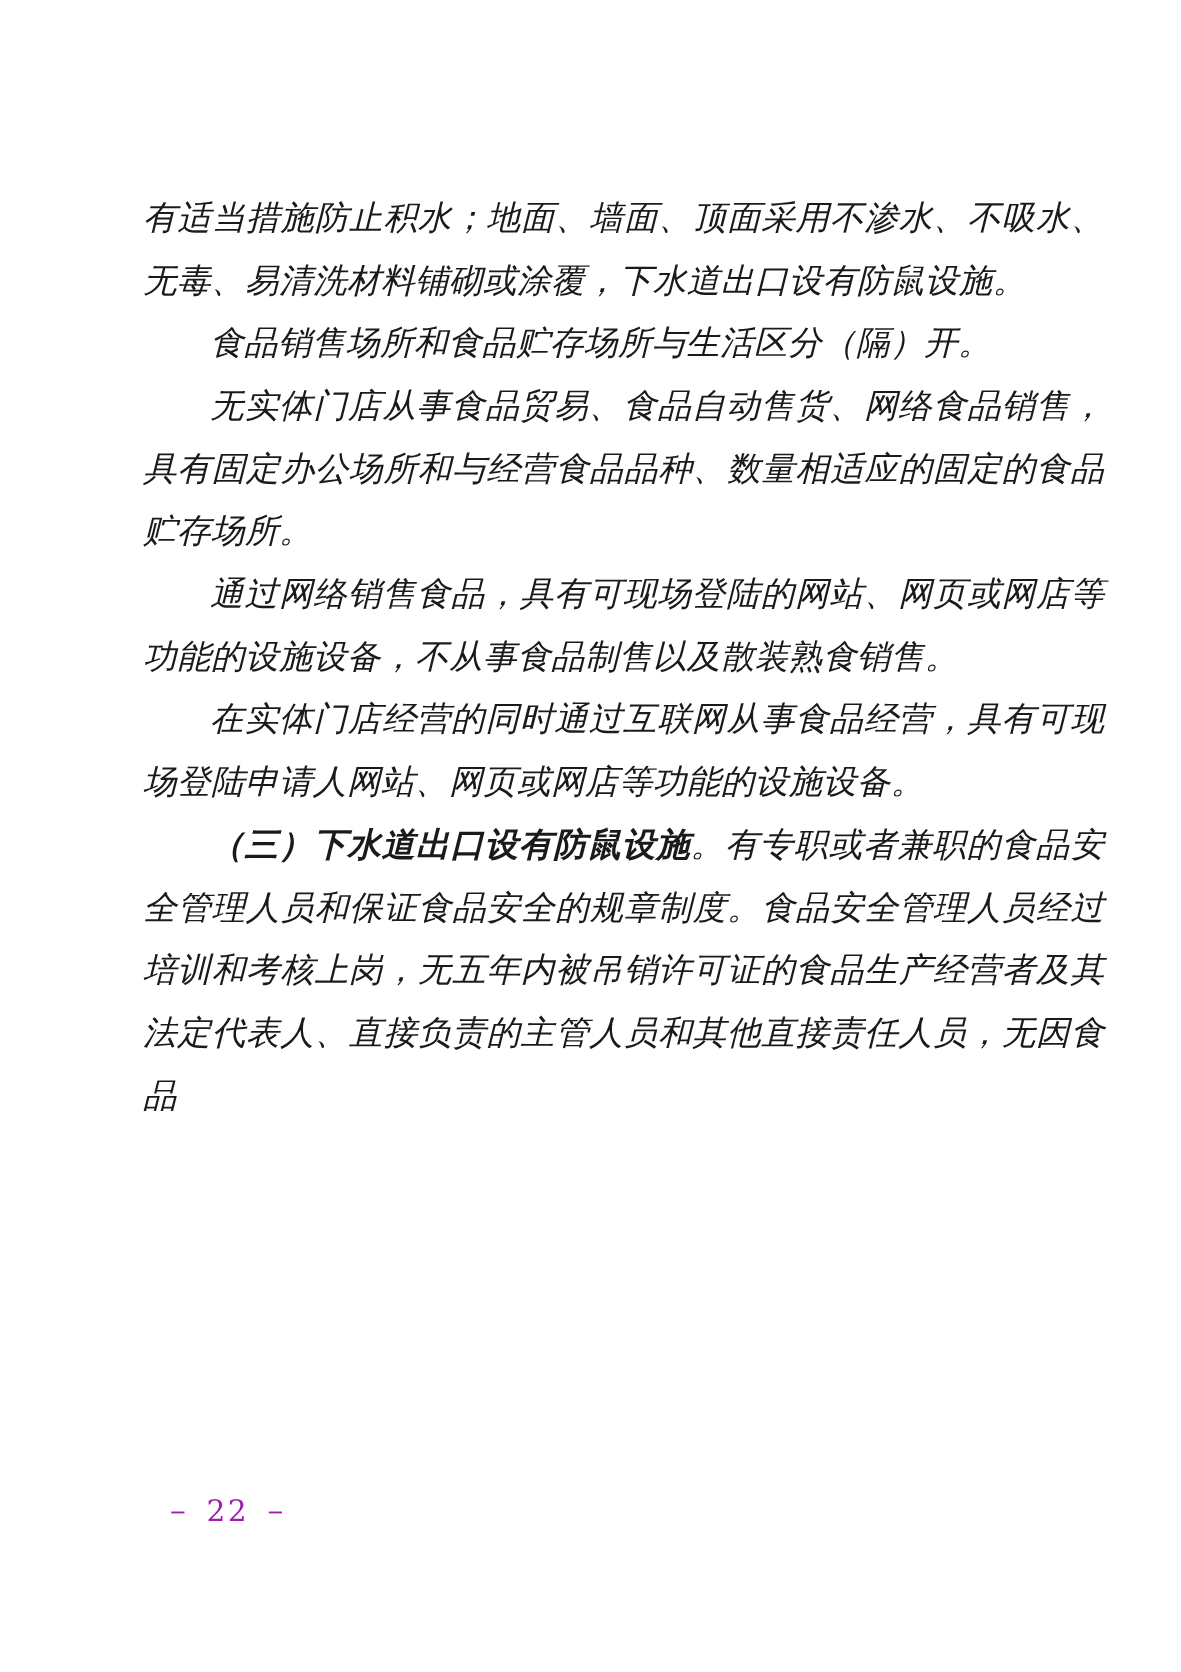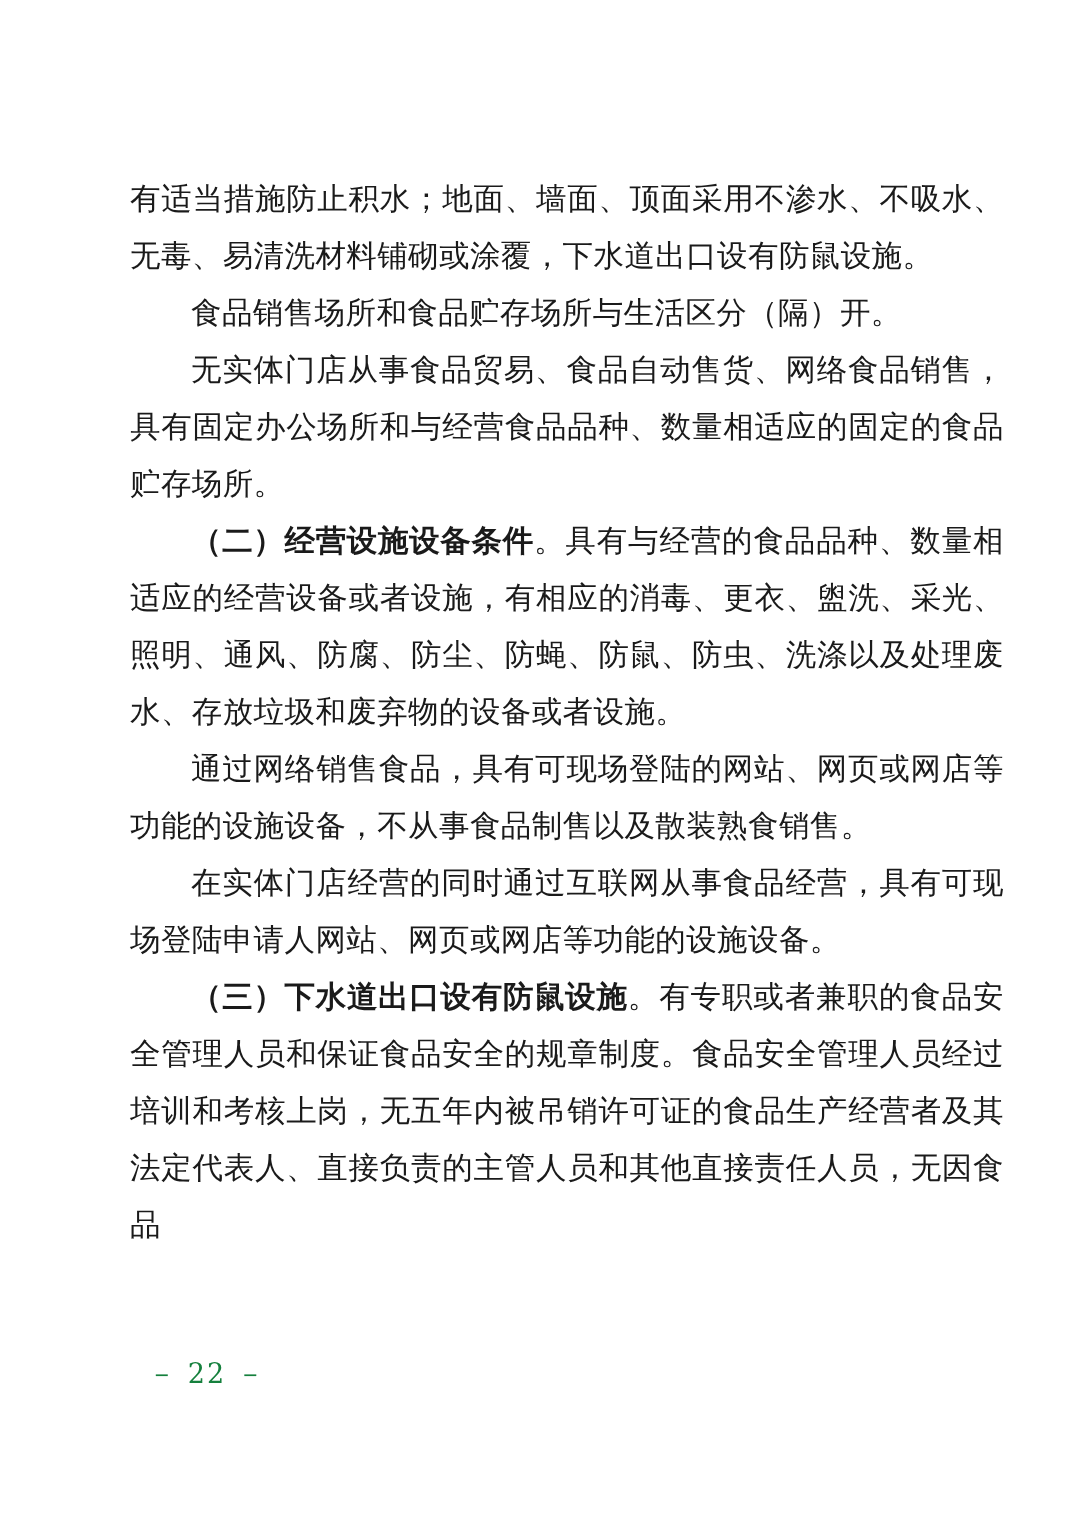--- a/index.html
+++ b/index.html
@@ -16,20 +16,21 @@
     overflow: hidden;
   }
   .page {
     position: absolute;
     left: 0;
     top: 0;
     width: 1074px;
     height: 1520px;
     box-sizing: border-box;
     padding: 170px 70px 0 130px;
+    font-style: italic;
   }
   .body-text {
     font-size: 30.5px;
     line-height: 57px;
     text-align: justify;
     text-justify: inter-ideograph;
     letter-spacing: 0.4px;
   }
   .para {
     margin: 0;
@@ -47,21 +48,21 @@
     position: absolute;
     left: 0;
     right: 0;
     bottom: 128px;
     text-align: center;
   }
   .page-number {
     font-size: 27px;
     font-family: "DejaVu Serif", "Liberation Serif", serif;
     letter-spacing: 2px;
-    color: #15803d;
+    color: #a21caf;
     display: inline-block;
     margin-left: -660px;
   }
 </style>
 </head>
 <body>
 
 <div class="page">
   <div class="body-text">
 
@@ -70,23 +71,20 @@
     </p>
 
     <p class="para">
       <span>食品销售场所和食品贮存场所与生活区分（隔）开。</span>
     </p>
 
     <p class="para">
       <span>无实体门店从事食品贸易、食品自动售货、网络食品销售，具有固定办公场所和与经营食品品种、数量相适应的固定的食品贮存场所。</span>
     </p>
 
-    <p class="para">
-      <span class="heading-run">（二）经营设施设备条件</span><span>。具有与经营的食品品种、数量相适应的经营设备或者设施，有相应的消毒、更衣、盥洗、采光、照明、通风、防腐、防尘、防蝇、防鼠、防虫、洗涤以及处理废水、存放垃圾和废弃物的设备或者设施。</span>
-    </p>
 
 
     <p class="para">
       <span>通过网络销售食品，具有可现场登陆的网站、网页或网店等功能的设施设备，不从事食品制售以及散装熟食销售。</span>
     </p>
 
     <p class="para">
       <span>在实体门店经营的同时通过互联网从事食品经营，具有可现场登陆申请人网站、网页或网店等功能的设施设备。</span>
     </p>
 

